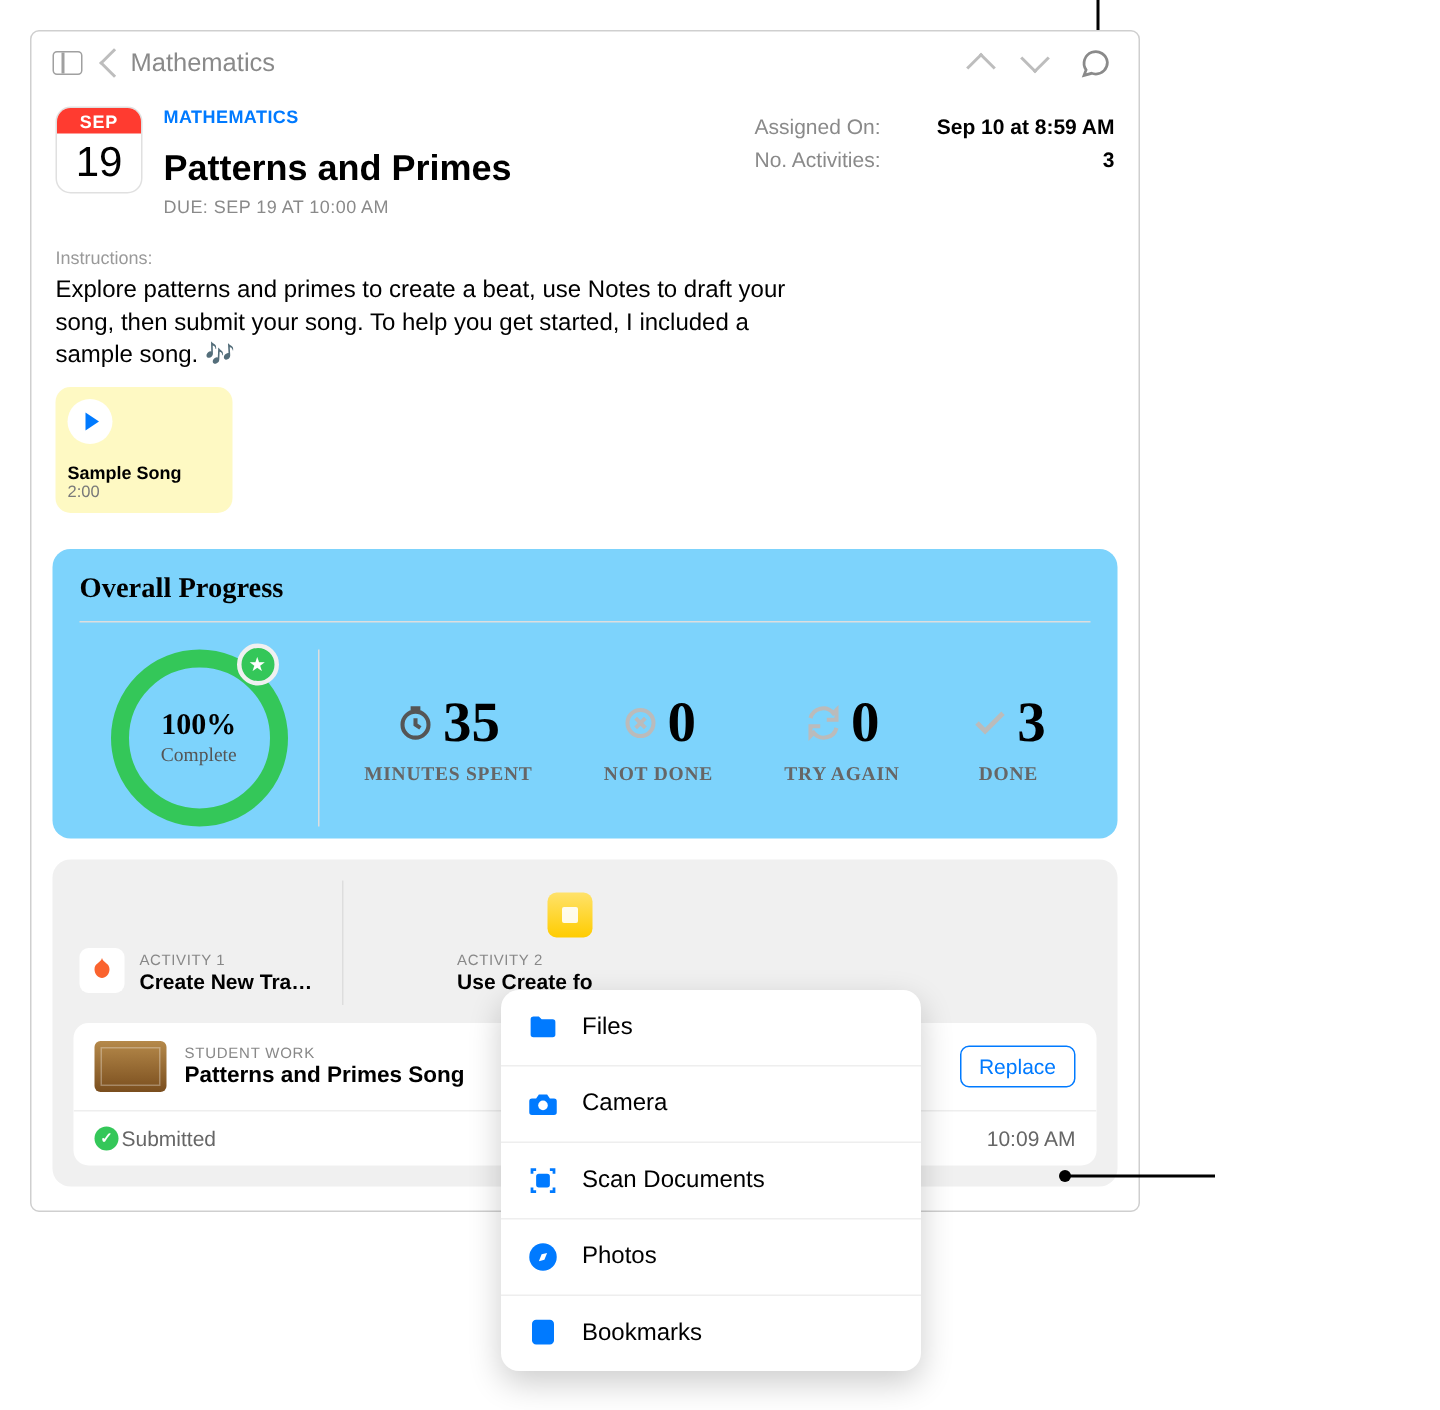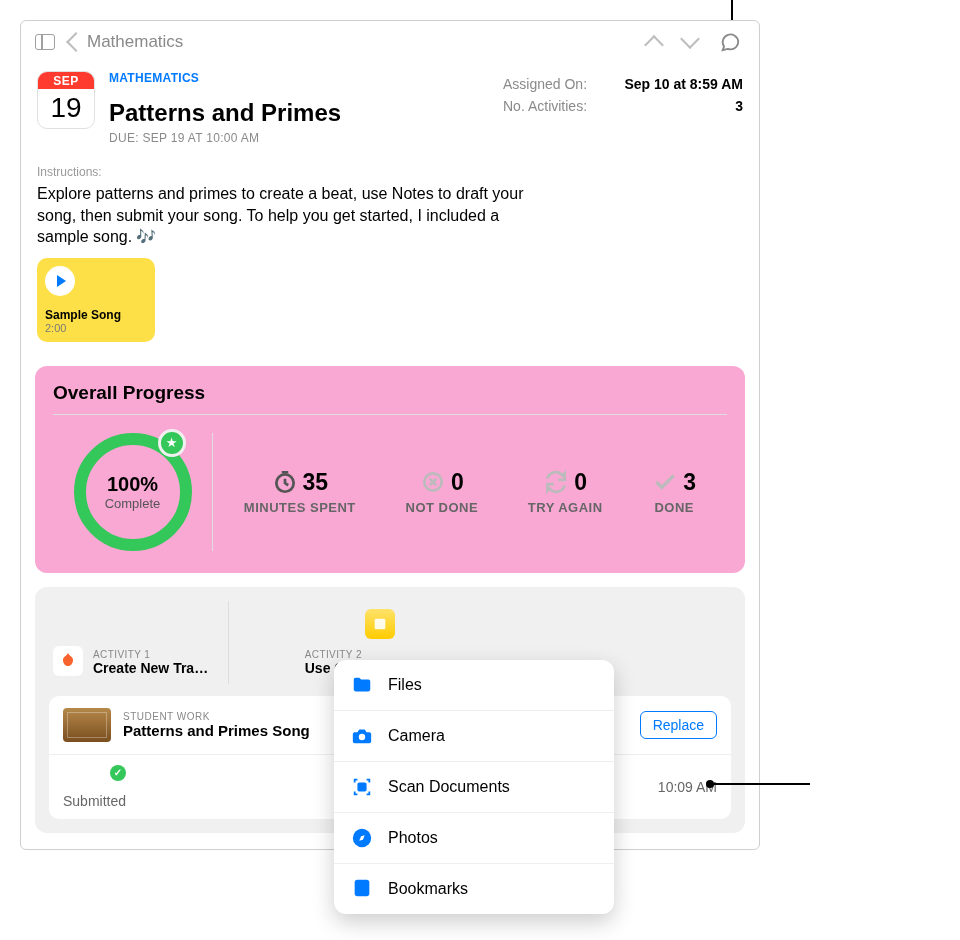--- a/index.html
+++ b/index.html
@@ -49,46 +49,46 @@
   .due { font-size:12px; color:#8a8a8a; margin-top:4px; letter-spacing:0.3px;}
   .meta-box { width:240px; font-size:14px; padding-top:2px;}
   .meta-row { display:flex; justify-content:space-between; padding:3px 0; color:#8a8a8a;}
   .meta-row .val { color:#000; font-weight:600; font-size:14px;}
 
   
   .instr-label { font-size:12px; color:#9a9a9a; padding: 20px 16px 4px; }
   .instr-text { font-size:16px; line-height:1.35; padding: 0 230px 10px 16px;}
 
   .attachment {
-    width:118px; height:84px; background:#fde047; border-radius:10px; margin-left:16px; padding:8px;
+    width:118px; height:84px; background:#fef9c3; border-radius:10px; margin-left:16px; padding:8px;
     display:flex; flex-direction:column; justify-content:space-between;
   }
   .play-circle { width:30px; height:30px; border-radius:50%; background:#fff; display:flex; align-items:center; justify-content:center;}
   .play-triangle { width:0;height:0;border-left:9px solid #007aff; border-top:6px solid transparent; border-bottom:6px solid transparent; margin-left:3px;}
   .att-title { font-size:12px; font-weight:600;}
   .att-sub { font-size:11px; color:#7a7a7a;}
 
   
   .card {
-    background:#f9a8d4; border-radius:12px; margin:24px 14px 0 14px; padding:16px 18px 22px;
+    background:#7dd3fc; border-radius:12px; margin:24px 14px 0 14px; padding:16px 18px 8px;font-family:Liberation Serif, serif;
   }
   .card h3 { font-size:19px; font-weight:700; padding-bottom:10px; border-bottom:1px solid #dedede;}
   .progress-row { display:flex; align-items:center; padding-top:18px;}
   .progress-circle-wrap { width:160px; display:flex; justify-content:center; border-right:1px solid #dedede;}
   .progress-circle { width:118px; height:118px; position:relative; }
   .ring { width:118px;height:118px;border-radius:50%; border:12px solid #34c759; display:flex; flex-direction:column; align-items:center; justify-content:center;}
   .ring .pct { font-size:20px; font-weight:700;}
   .ring .pct-sub { font-size:13px; color:#555;}
   .star-badge { position:absolute; top:-4px; right:6px; width:28px;height:28px;border-radius:50%; background:#34c759; border:3px solid #f0f0f0; display:flex;align-items:center;justify-content:center;}
   .star-badge::after { content:"★"; color:#fff; font-size:13px;}
 
   .stats { flex:1; display:flex; justify-content:space-around; padding:0 6px;}
   .stat { text-align:center; }
   .stat .top { display:flex; align-items:center; justify-content:center; gap:5px;}
-  .stat .num { font-size:23px; font-weight:700;}
+  .stat .num { font-size:38px; font-weight:700;}
   .stat .lbl { font-size:13px; font-weight:700; color:#666; margin-top:4px; letter-spacing:0.5px;}
   .stat svg { width:26px;height:26px; }
 
   
   .acts-card { background:#f0f0f0; border-radius:12px; margin:14px 14px 0 14px; padding:14px; position:relative;}
   .acts-row { display:flex; gap:0;}
   .act-item { display:flex; align-items:flex-end; gap:10px; padding:8px 14px 8px 4px; border-right:1px solid #ddd; width:180px;}
   .act-item:last-child { border-right:none;flex-direction:column;}
   .act-icon { width:30px;height:30px;border-radius:6px; background:#fff; display:flex;align-items:center;justify-content:center;}
   .act-meta .lbl2 { font-size:10px; color:#888; letter-spacing:0.4px;}
@@ -101,21 +101,21 @@
   .thumb { width:48px;height:34px; border-radius:4px; background:linear-gradient(#b5894a,#7a4e1e); position:relative;}
   .thumb::after{content:"";position:absolute;inset:4px;border:1px solid rgba(255,255,255,0.3);}
   .sw-meta { flex:1;}
   .sw-meta .lbl2 { font-size:10px; color:#888; letter-spacing:0.5px;}
   .sw-meta .name { font-size:15px; font-weight:700;}
   .replace-btn {
     border:1.5px solid #007aff; color:#007aff; background:transparent;
     border-radius:6px; padding:5px 12px; font-size:14px; cursor:pointer;
   }
   .sw-bottom { border-top:1px solid #eee; display:flex; justify-content:space-between; align-items:center; padding:10px 14px; font-size:14px; color:#666;}
-  .sub-left { display:flex; align-items:flex-end; gap:12px;flex-direction:column;}
+  .sub-left { display:flex; align-items:flex-start; gap:2px;}
   .check-circle { width:16px;height:16px;border-radius:50%; background:#34c759; display:flex;align-items:center;justify-content:center;}
   .check-circle::after{content:"✓"; font-size:10px; color:#fff; font-weight:bold;}
 
   
   .popover {
     position:absolute; left:334px; top:660px; width:280px; background:#fff;
     border-radius:12px; box-shadow:0 8px 22px rgba(0,0,0,0.2);
     z-index:10;
   }
   .pop-item { display:flex; align-items:center; gap:14px; padding:13px 16px; font-size:16px; cursor:pointer;}

